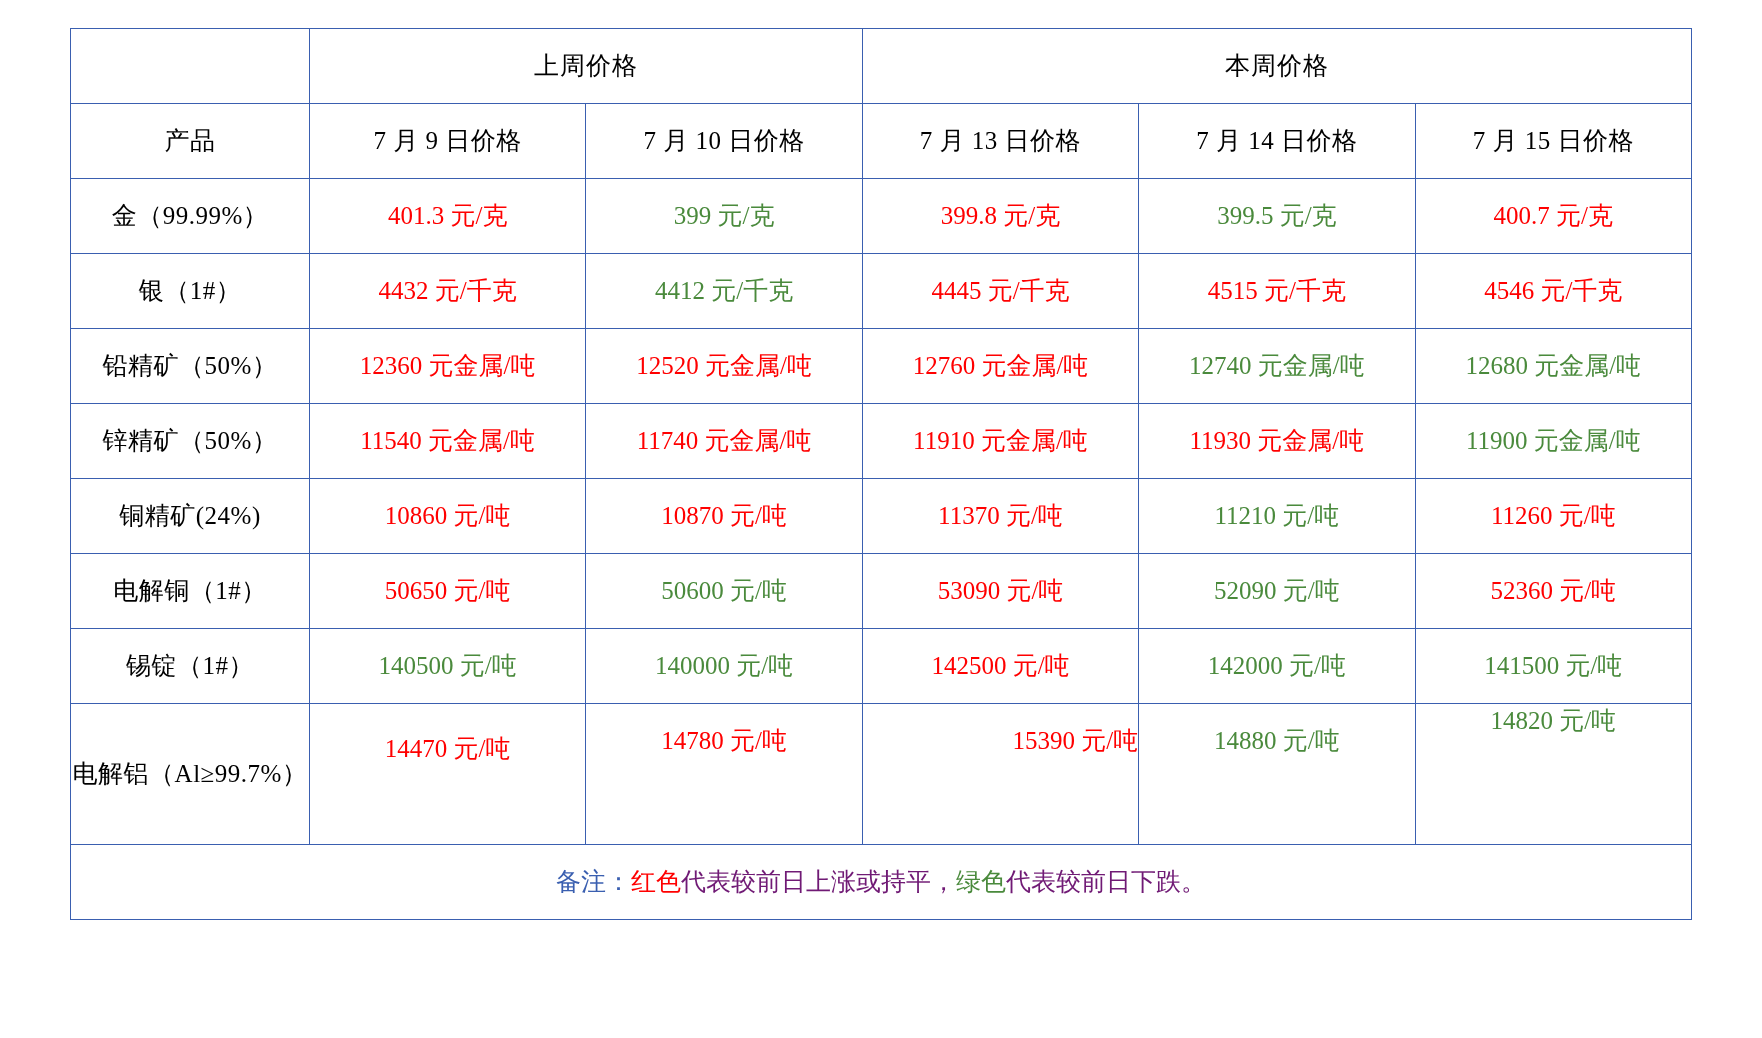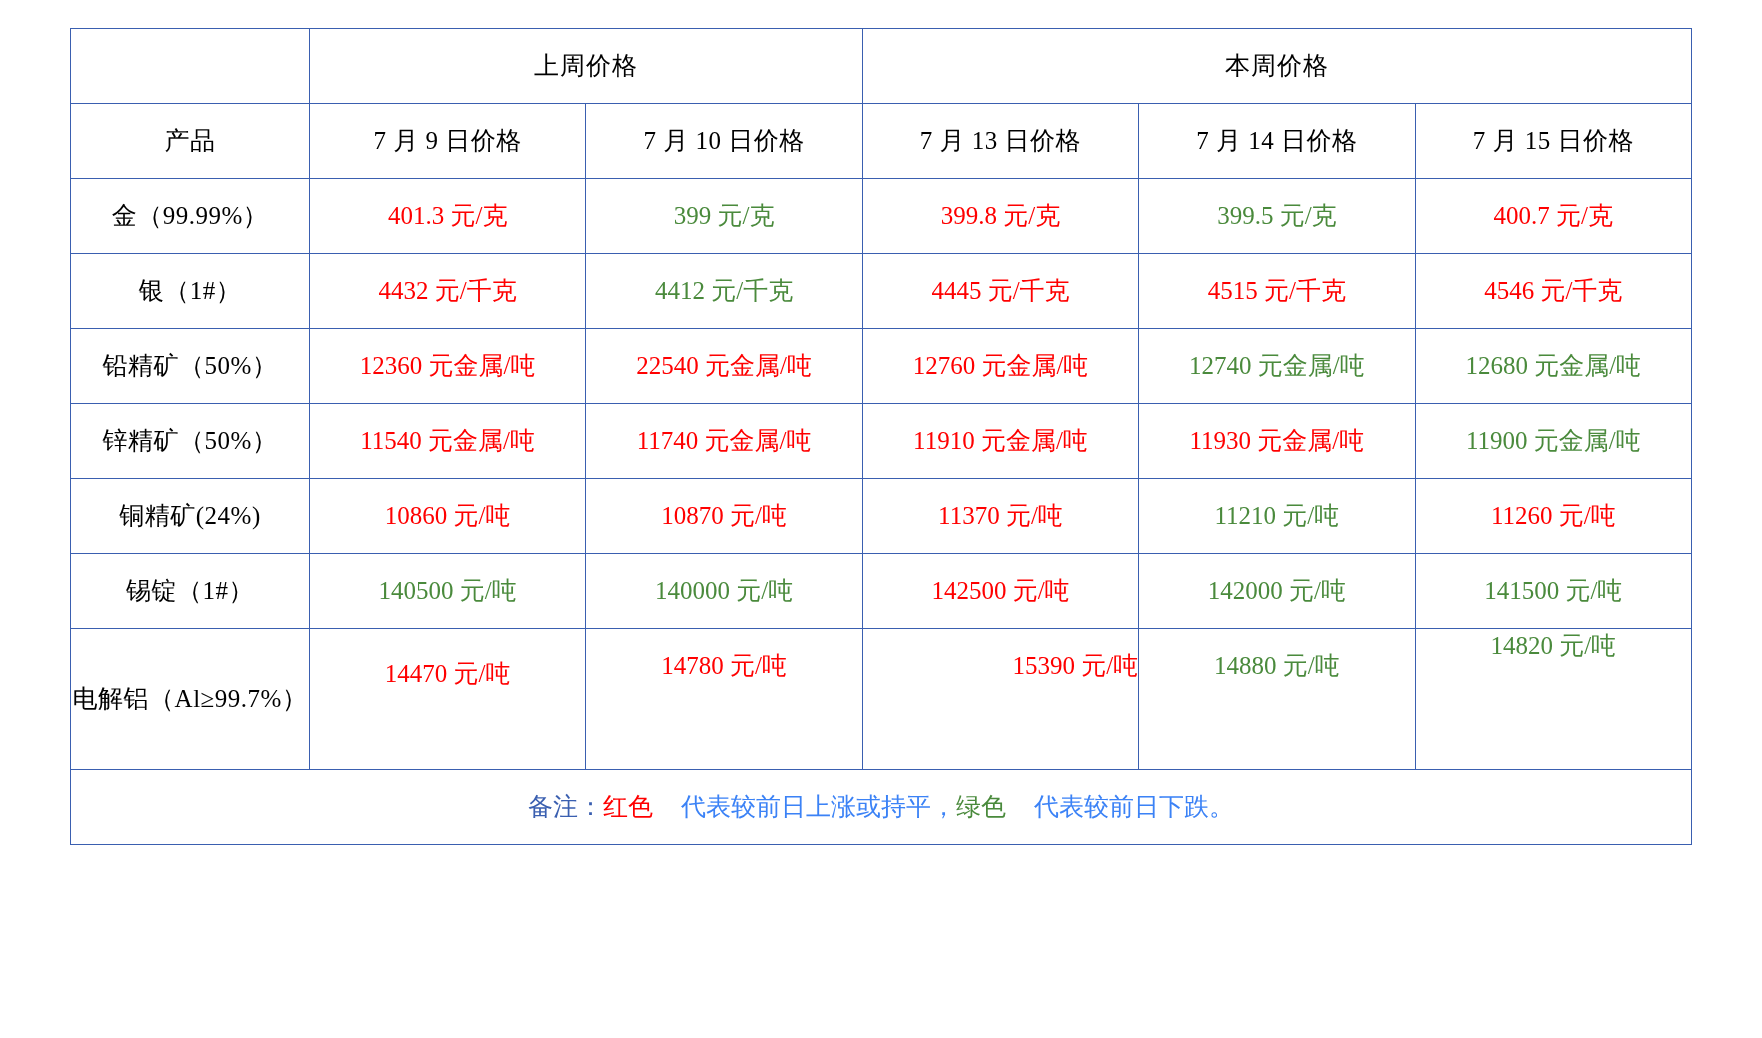--- a/index.html
+++ b/index.html
@@ -57,21 +57,21 @@
 
   .note-row td {
     text-align: left;
     height: 78px;
     padding-left: 20px;
     font-size: 26px;
   }
   .note-label { color: #3a5fb0; }
   .note-red { color: #ff0000; }
   .note-green { color: #4a8a3c; }
-  .note-text { color: #3b82f6; margin-left: 28px; }
+  .note-text { color: #701a75; }
   .val { white-space: nowrap; }
 </style>
 </head>
 <body>
 
 <div class="page">
   <table class="price-table">
     <tbody>
       <tr>
         <td class="col-product"></td>
@@ -101,21 +101,21 @@
         <td class="col-day"><span class="val up">4432 元/千克</span></td>
         <td class="col-day"><span class="val down">4412 元/千克</span></td>
         <td class="col-day"><span class="val up">4445 元/千克</span></td>
         <td class="col-day"><span class="val up">4515 元/千克</span></td>
         <td class="col-day"><span class="val up">4546 元/千克</span></td>
       </tr>
 
       <tr>
         <td class="col-product product-cell">铅精矿（50%）</td>
         <td class="col-day"><span class="val up">12360 元金属/吨</span></td>
-        <td class="col-day"><span class="val up">22540 元金属/吨</span></td>
+        <td class="col-day"><span class="val up">12520 元金属/吨</span></td>
         <td class="col-day"><span class="val up">12760 元金属/吨</span></td>
         <td class="col-day"><span class="val down">12740 元金属/吨</span></td>
         <td class="col-day"><span class="val down">12680 元金属/吨</span></td>
       </tr>
 
 
       <tr>
         <td class="col-product product-cell">锌精矿（50%）</td>
         <td class="col-day"><span class="val up">11540 元金属/吨</span></td>
         <td class="col-day"><span class="val up">11740 元金属/吨</span></td>
@@ -126,20 +126,28 @@
 
       <tr>
         <td class="col-product product-cell">铜精矿(24%)</td>
         <td class="col-day"><span class="val up">10860 元/吨</span></td>
         <td class="col-day"><span class="val up">10870 元/吨</span></td>
         <td class="col-day"><span class="val up">11370 元/吨</span></td>
         <td class="col-day"><span class="val down">11210 元/吨</span></td>
         <td class="col-day"><span class="val up">11260 元/吨</span></td>
       </tr>
 
+      <tr>
+        <td class="col-product product-cell">电解铜（1#）</td>
+        <td class="col-day"><span class="val up">50650 元/吨</span></td>
+        <td class="col-day"><span class="val down">50600 元/吨</span></td>
+        <td class="col-day"><span class="val up">53090 元/吨</span></td>
+        <td class="col-day"><span class="val down">52090 元/吨</span></td>
+        <td class="col-day"><span class="val up">52360 元/吨</span></td>
+      </tr>
 
       <tr>
         <td class="col-product product-cell">锡锭（1#）</td>
         <td class="col-day"><span class="val down">140500 元/吨</span></td>
         <td class="col-day"><span class="val down">140000 元/吨</span></td>
         <td class="col-day"><span class="val up">142500 元/吨</span></td>
         <td class="col-day"><span class="val down">142000 元/吨</span></td>
         <td class="col-day"><span class="val down">141500 元/吨</span></td>
       </tr>
 

